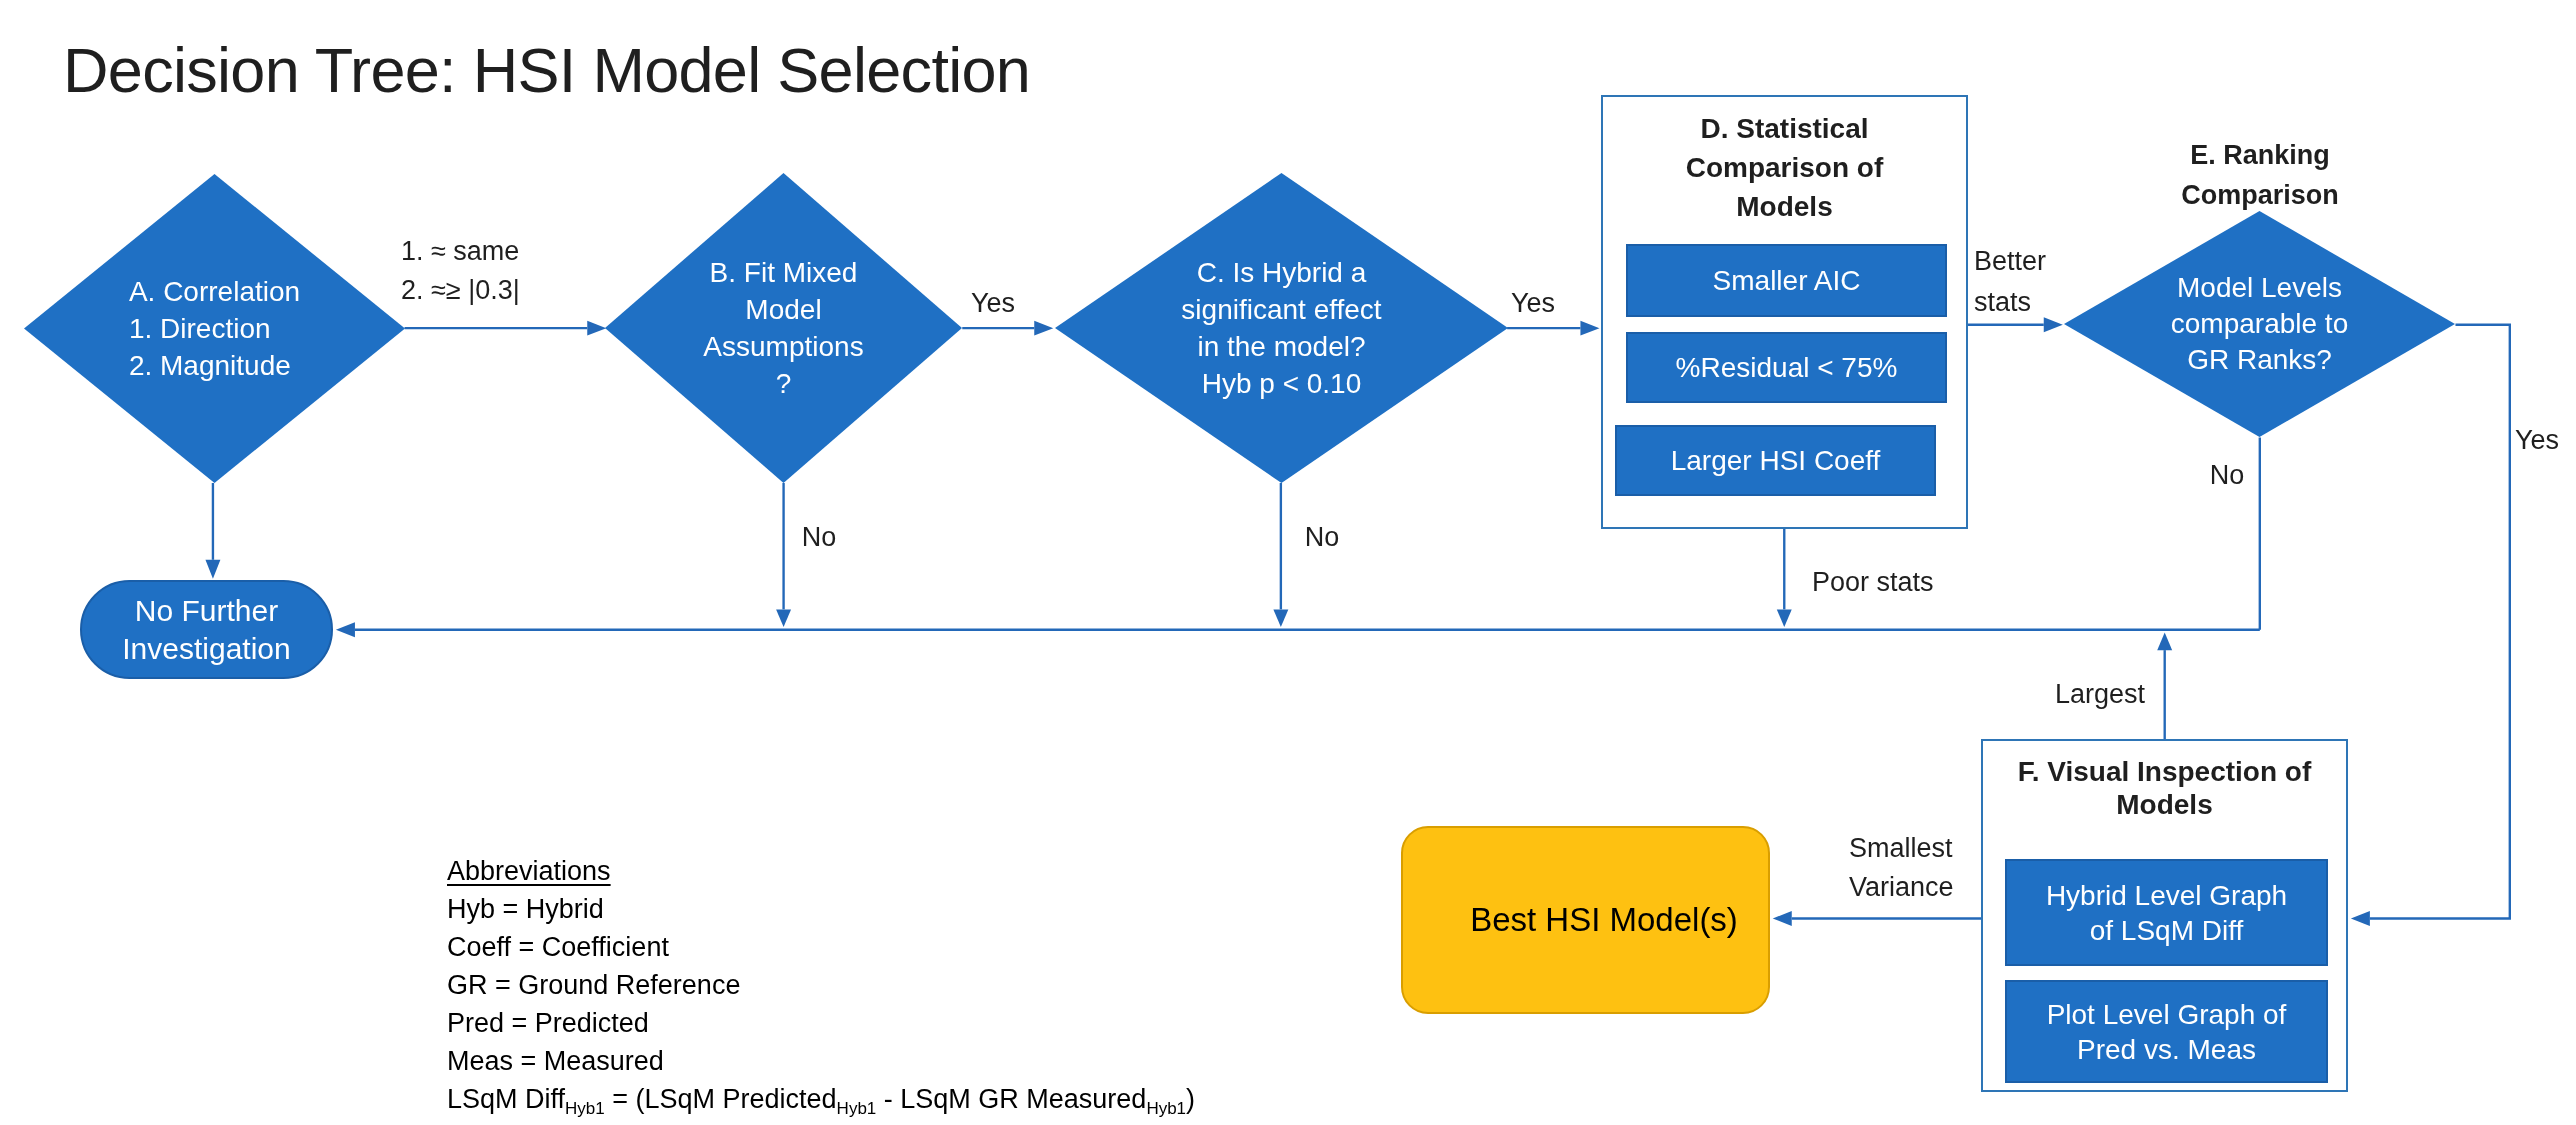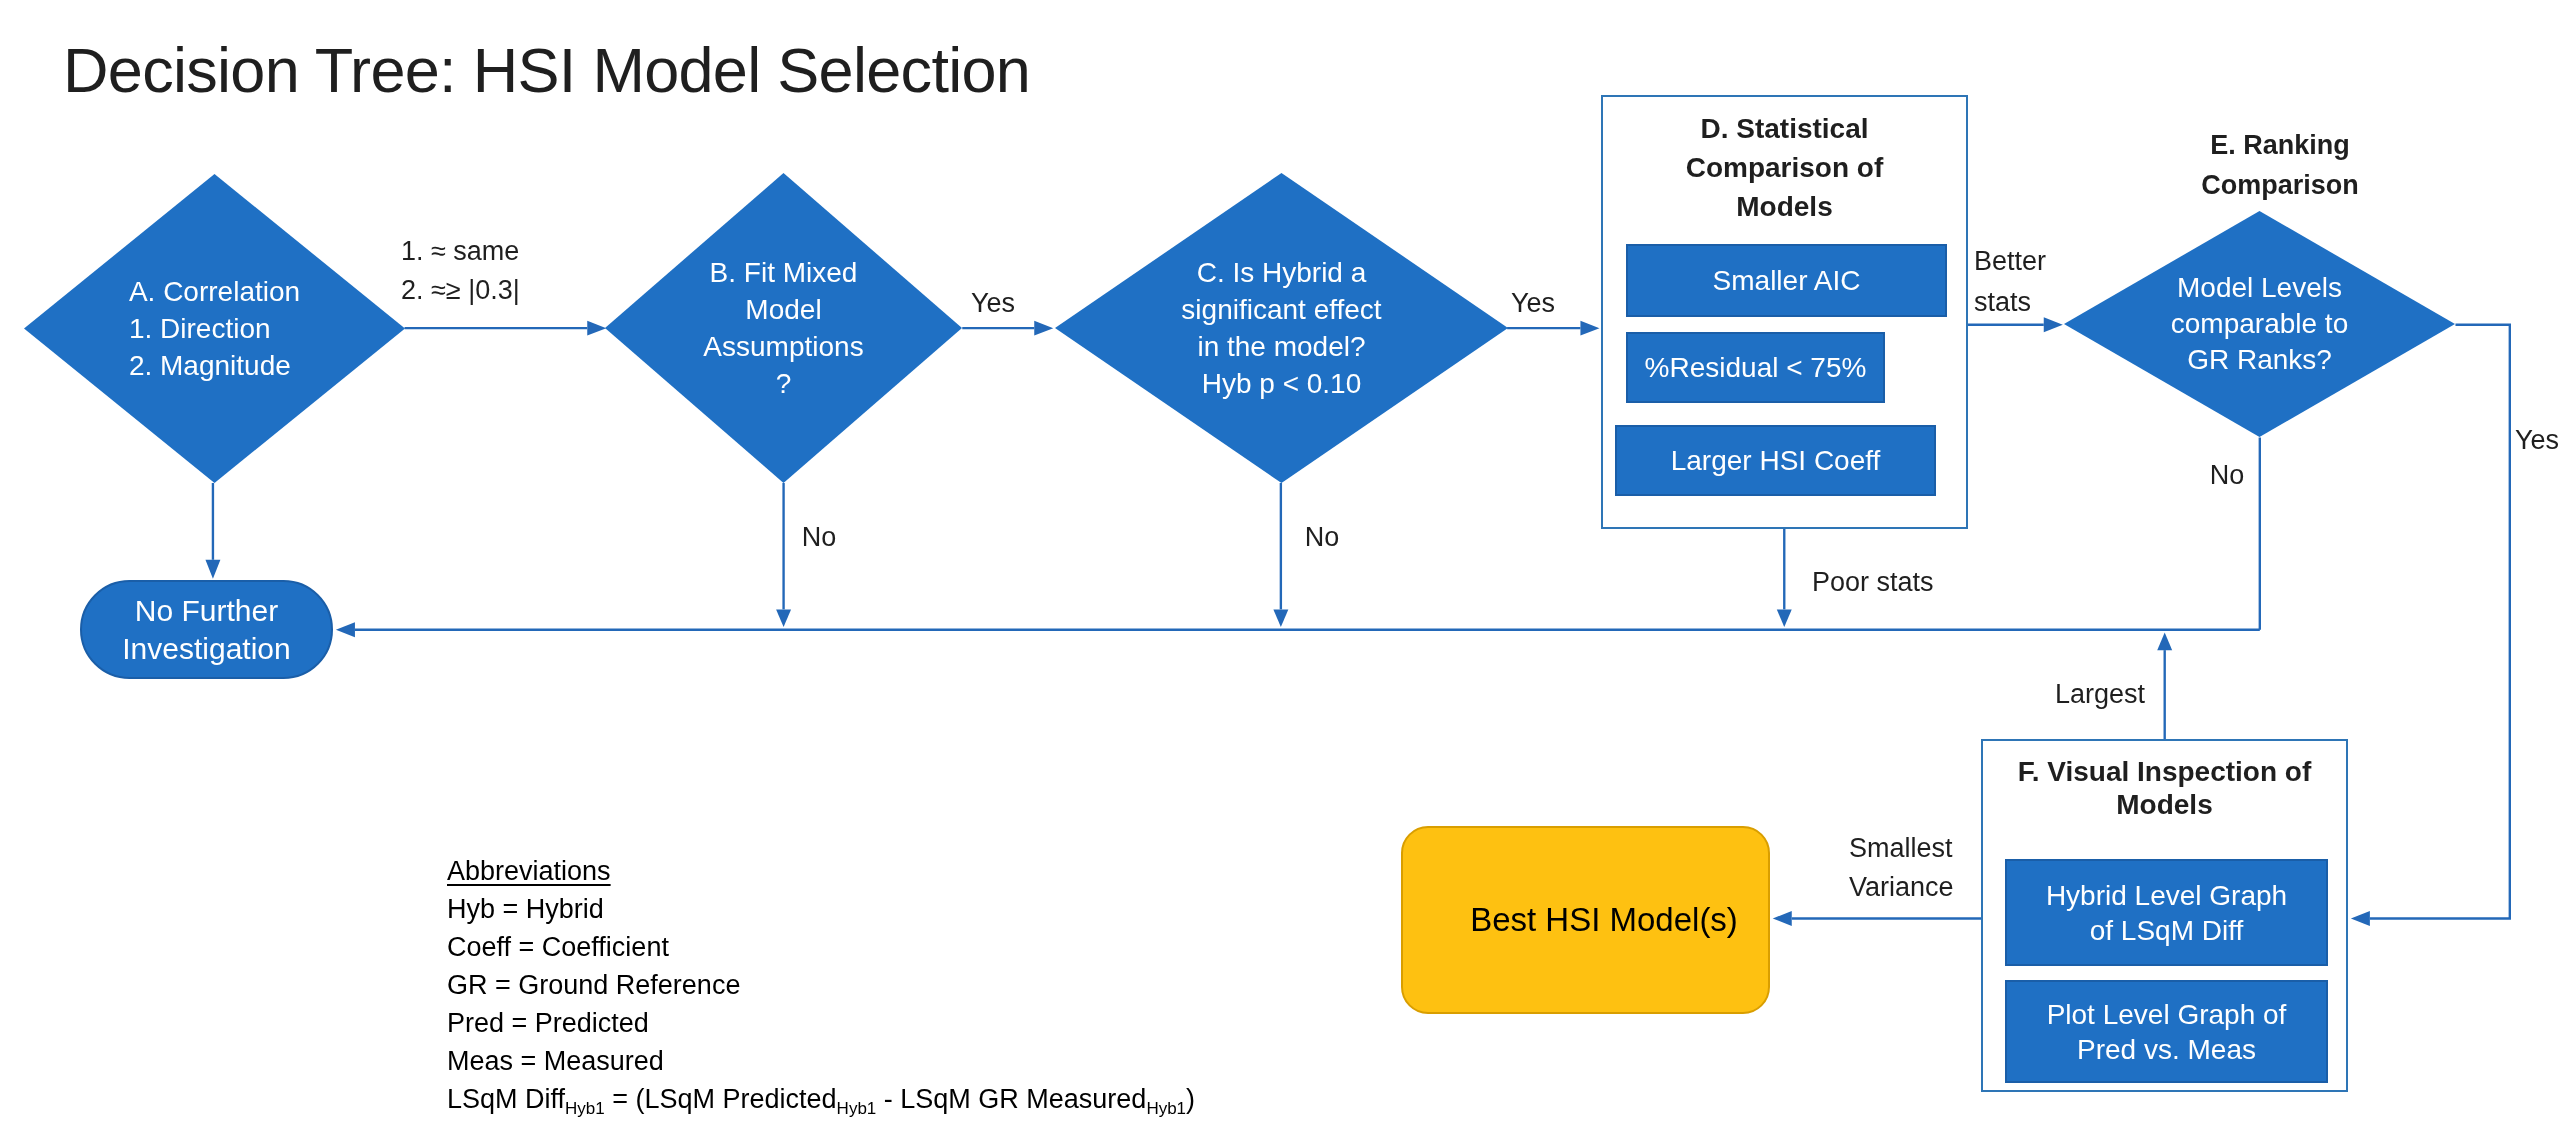--- a/index.html
+++ b/index.html
@@ -145,29 +145,29 @@
 
   <div class="whitebox" style="left:1601px;top:95px;width:367px;height:434px;">
     <div class="wb-title" style="top:12.2px;line-height:39px;">
       <div>D. Statistical</div>
       <div>Comparison of</div>
       <div>Models</div>
     </div>
     <div class="subbox" style="left:23px;top:147px;width:321px;height:73px;">
       <div>Smaller AIC</div>
     </div>
-    <div class="subbox" style="left:23px;top:235px;width:259px;height:71px;">
+    <div class="subbox" style="left:23px;top:235px;width:321px;height:71px;">
       <div>%Residual &lt; 75%</div>
     </div>
     <div class="subbox" style="left:12px;top:328px;width:321px;height:71px;">
       <div>Larger HSI Coeff</div>
     </div>
   </div>
 
-  <div class="lbl bold" style="left:2260px;top:125px;margin-left:20px;">
+  <div class="lbl bold" style="left:2260px;top:135px;">
     <div>E. Ranking</div>
     <div>Comparison</div>
   </div>
 
   <div class="diamond" style="left:2064px;top:211px;width:391px;height:226px;">
     <div class="dtext" style="line-height:36px;">
       <div>Model Levels</div>
       <div>comparable to</div>
       <div>GR Ranks?</div>
     </div>

